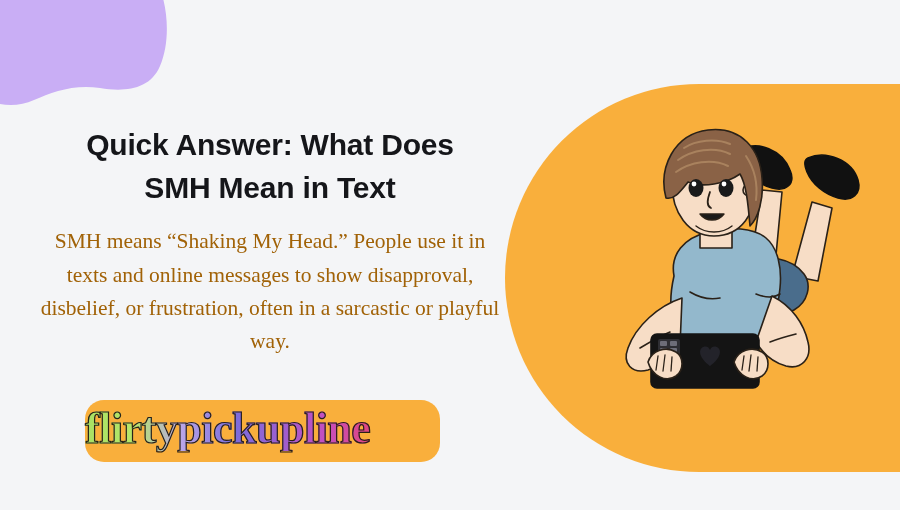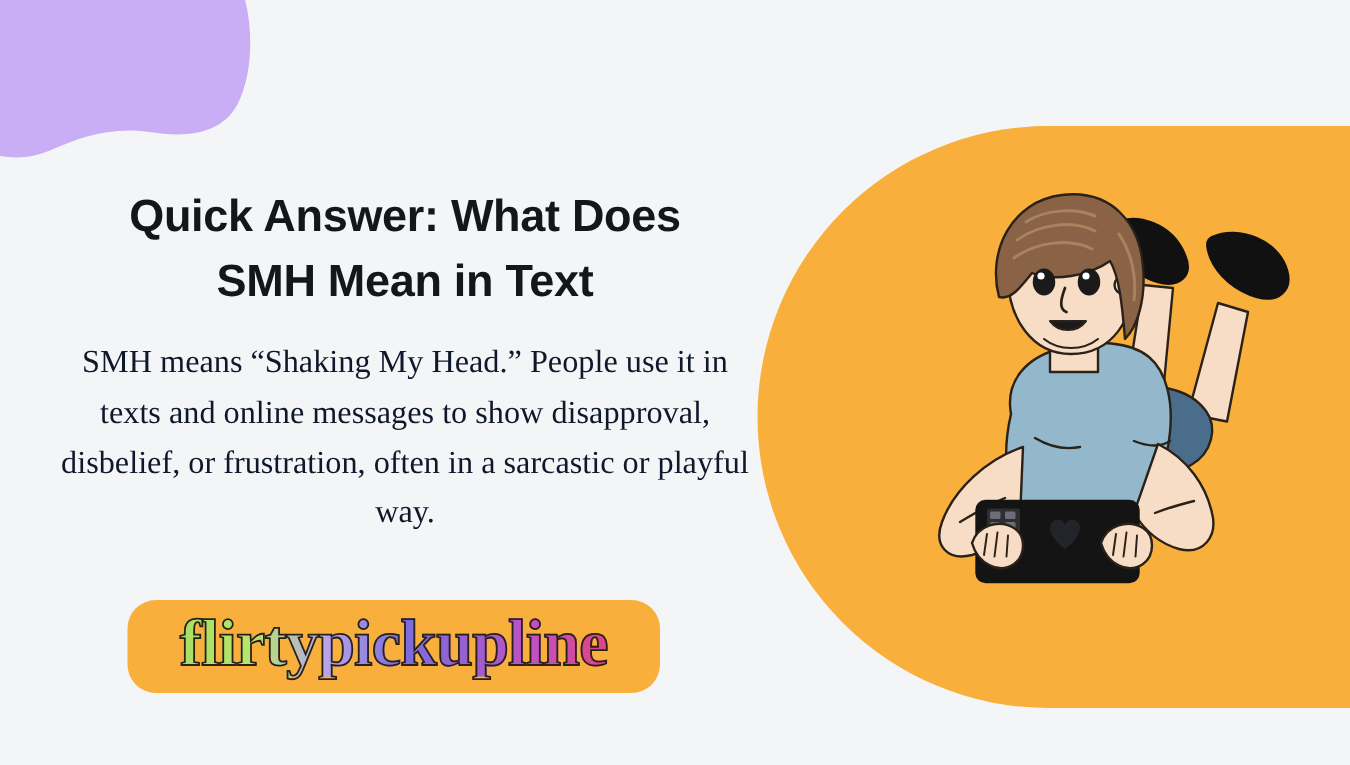--- a/index.html
+++ b/index.html
@@ -66,37 +66,37 @@
     line-height: 1.42;
     color: #15161a;
     letter-spacing: -0.2px;
     margin: 16px;
     padding: 0 16px;
   }
   #body-copy {
     font-family: "Liberation Serif", serif;
     font-size: 21.5px;
     line-height: 1.55;
-    color: #0f172a;
+    color: #a16207;
     margin: 2px 0 0 0;
     padding: 0 18px;
   }
 
   
   #logo-badge {
     position: absolute;
     left: 85px;
     top: 400px;
     width: 355px;
     height: 62px;
     background: #f9af3c;
     border-radius: 19px;
     display: flex;
     align-items: center;
-    justify-content: center;
+    justify-content: flex-start;
   }
   #logo-wordmark {
     font-family: "Liberation Serif", serif;
     font-weight: bold;
     font-size: 44px;
     line-height: 1;
     letter-spacing: -0.5px;
     white-space: nowrap;
     background-image: linear-gradient(90deg,
         #a8e063 0%,

